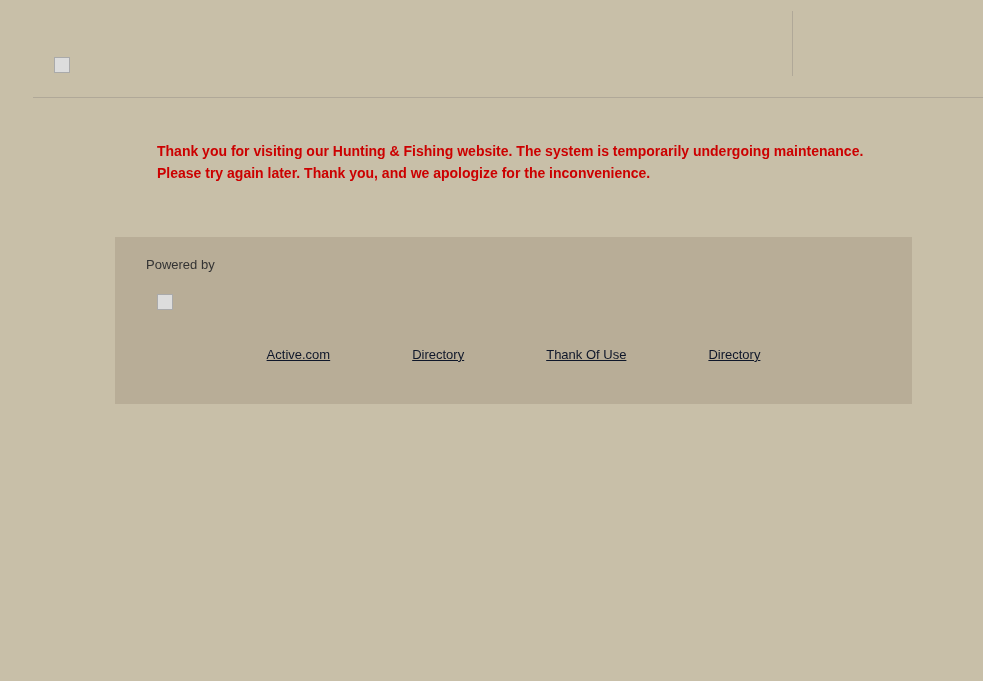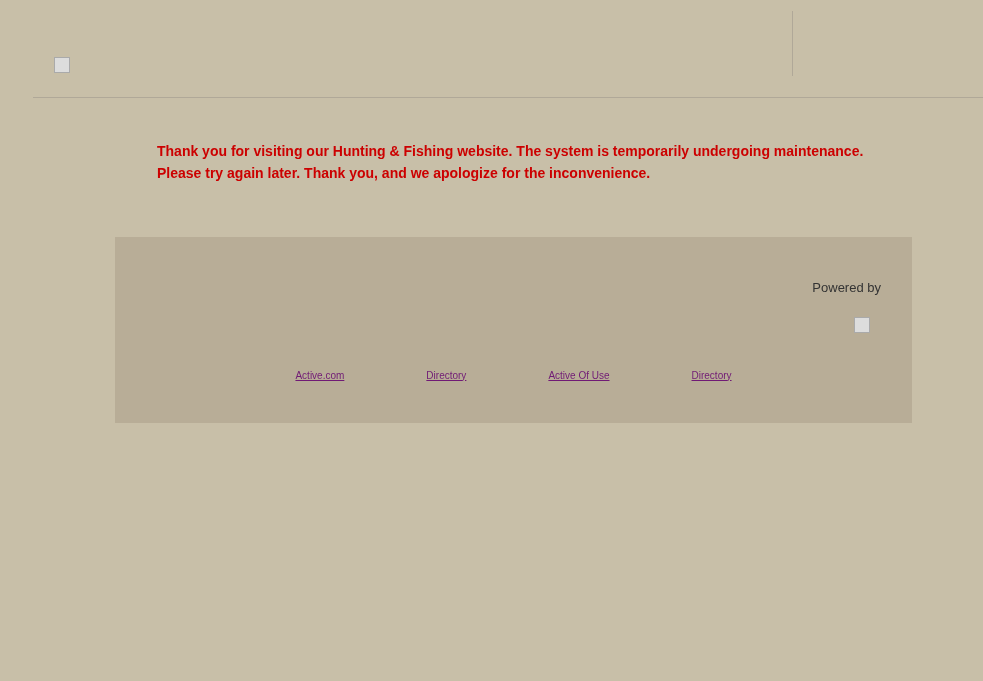--- a/index.html
+++ b/index.html
@@ -51,22 +51,22 @@
     .maintenance-text {
       color: #cc0000;
       font-size: 14px;
       font-weight: bold;
       line-height: 1.6;
     }
 
     .footer-box {
       margin: 0 93px;
       background-color: #b8ad97;
-      padding: 32px 20px 20px 20px;
-      text-align: right;
+      padding: 9px 20px 20px 20px;
+      text-align: left;
     }
 
     .powered-by-text {
       font-size: 13px;
       color: #333;
       margin-bottom: 10px;
     }
 
     .footer-logo-placeholder {
       width: 16px;
@@ -77,23 +77,23 @@
       margin-bottom: 12px;
     }
 
     .footer-links {
       display: flex;
       justify-content: center;
       gap: 60px;
     }
 
     .footer-links a {
-      color: #701a75;
+      color: #0f172a;
       text-decoration: underline;
-      font-size: 10px;
+      font-size: 13px;
       cursor: pointer;
     }
   </style>
 </head>
 <body>
 
 <div class="header-bar">
   <span class="header-logo-placeholder"></span>
   <div class="header-right-bar"></div>
 </div>
@@ -103,16 +103,16 @@
 </div>
 
 <div class="footer-box">
   <div class="powered-by-text">Powered by</div>
   <div>
     <span class="footer-logo-placeholder"></span>
   </div>
   <div class="footer-links">
     <a href="#">Active.com</a>
     <a href="#">Directory</a>
-    <a href="#">Active Of Use</a>
+    <a href="#">Thank Of Use</a>
     <a href="#">Directory</a>
   </div>
 </div>
 
 </body></html>

